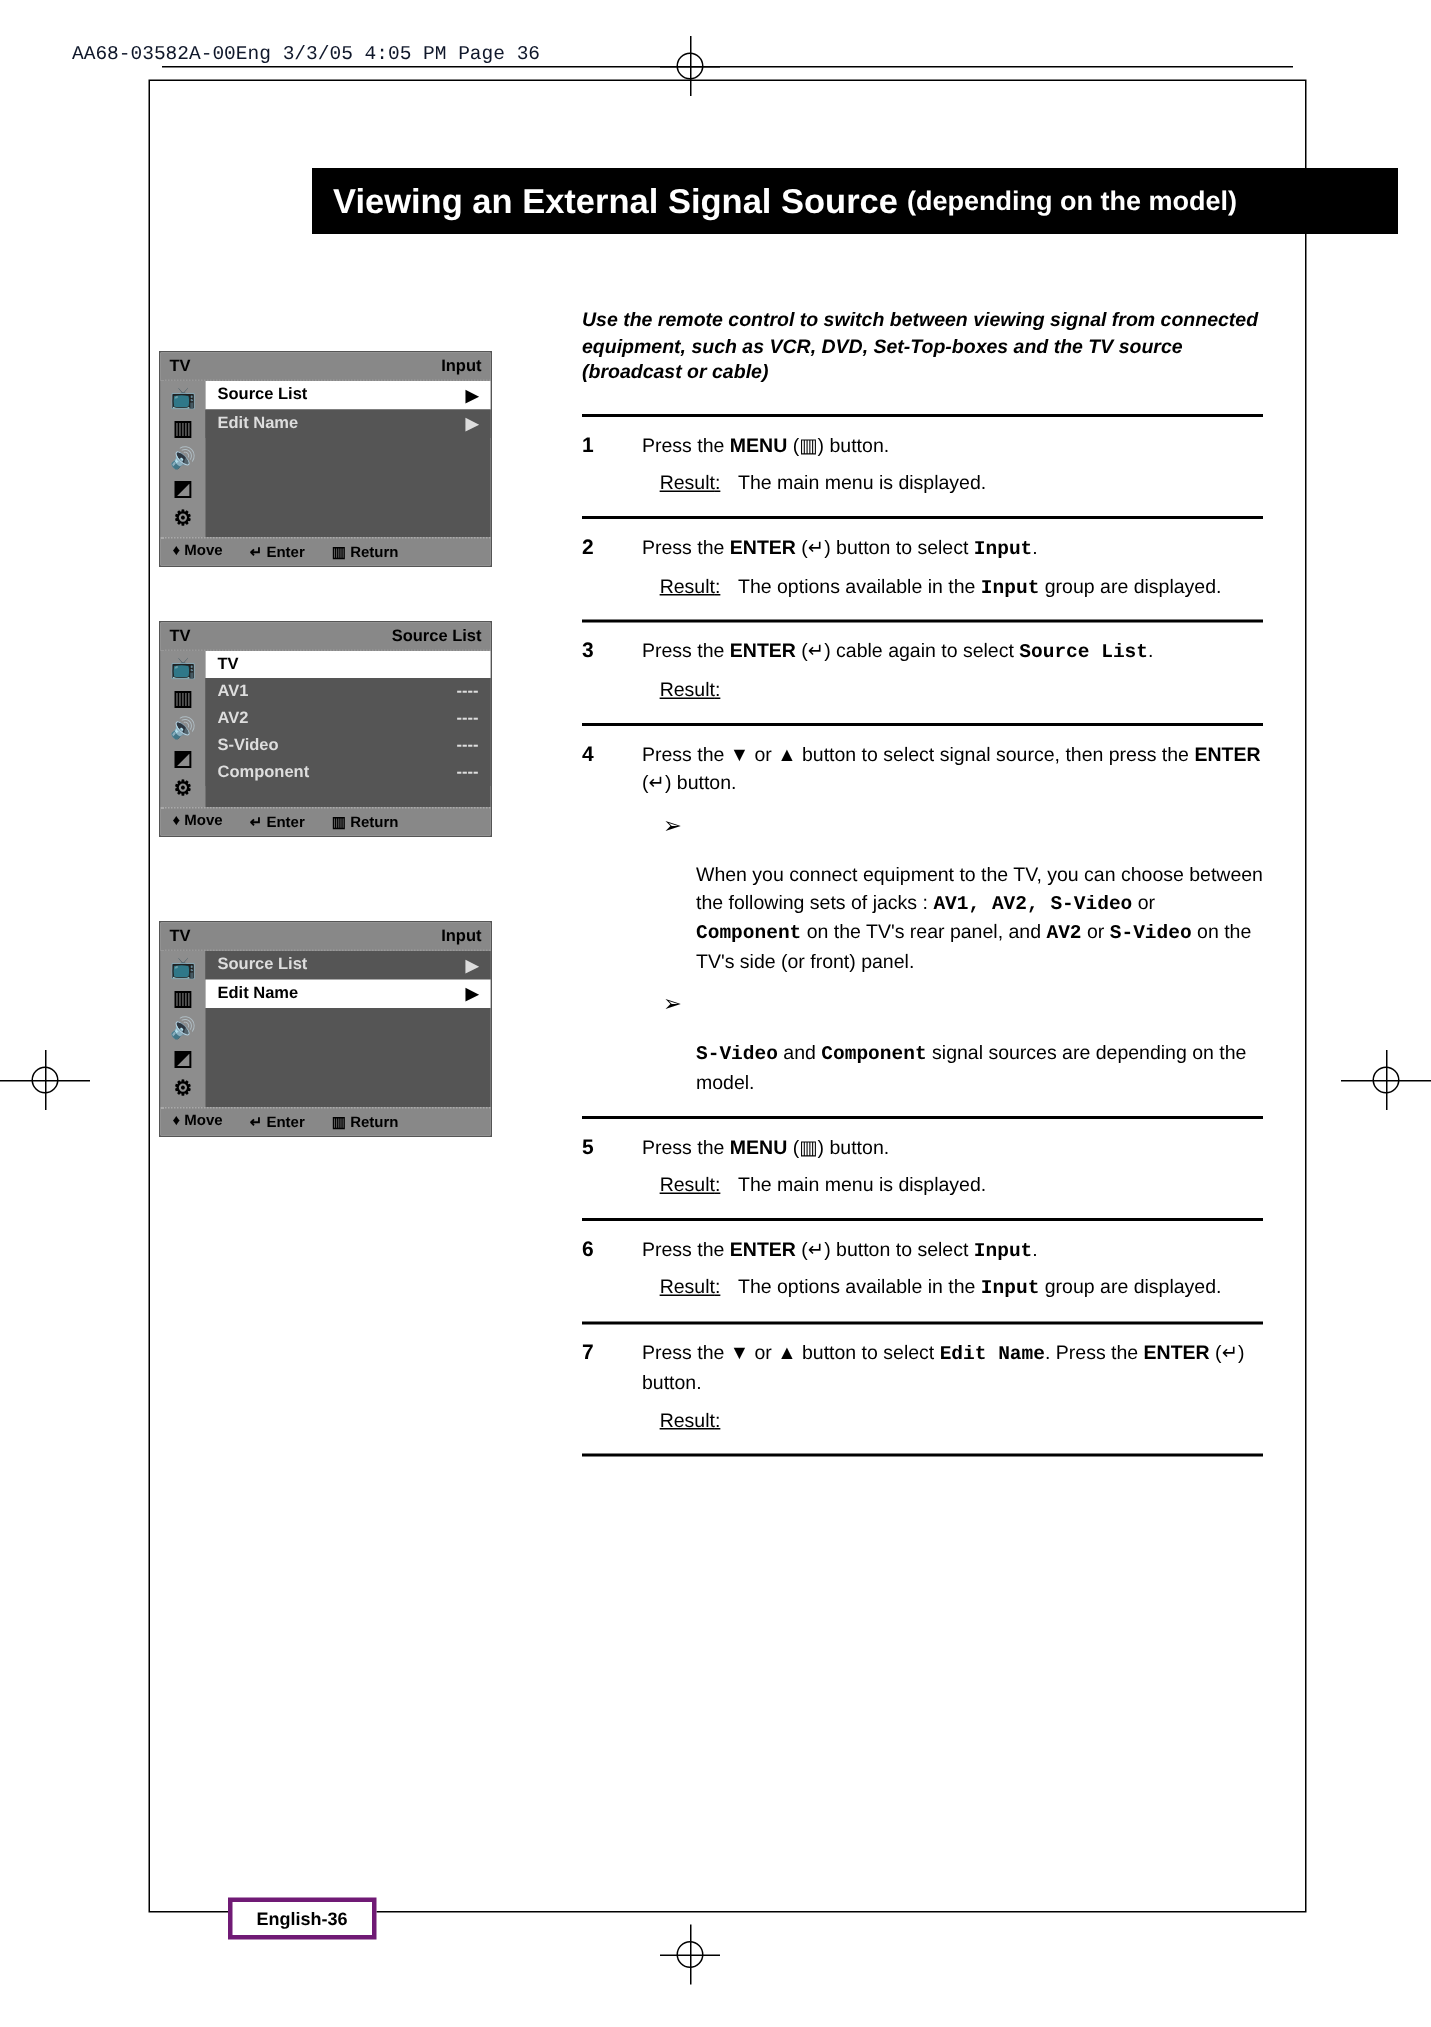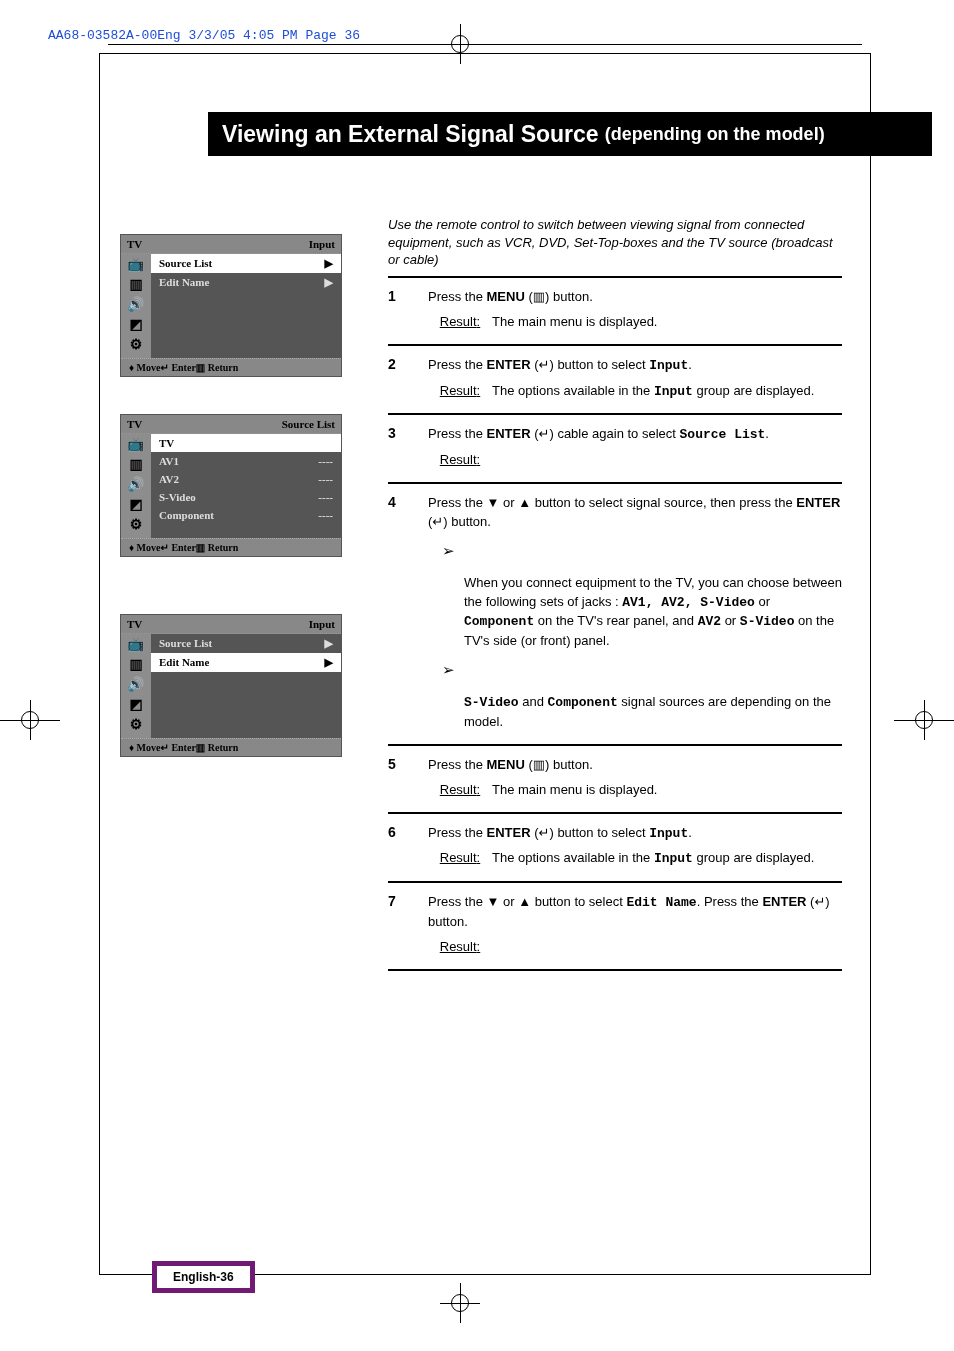--- a/index.html
+++ b/index.html
@@ -12,21 +12,21 @@
     width: 954px;
     height: 1351px;
     position: relative;
   }
   .page-header-note {
     position: absolute;
     top: 28px;
     left: 48px;
     font-family: "Courier New", monospace;
     font-size: 13px;
-    color: #1d4ed8;
+    color: #0f172a;
   }
   .top-crop {
     position: absolute;
     top: 24px;
     left: 440px;
     width: 40px;
     height: 40px;
   }
   .top-crop .v { position:absolute; left:50%; top:0; width:1px; height:100%; background:#000; }
   .top-crop .h { position:absolute; top:50%; left:0; height:1px; width:100%; background:#000; }
@@ -86,26 +86,26 @@
     align-items: center;
     padding-left: 14px;
     box-sizing: border-box;
   }
   .title-bar .t1 { font-size: 23px; font-weight: bold; }
   .title-bar .t2 { font-size: 18px; font-weight: bold; margin-left: 6px; }
 
   
   .osd {
     position: absolute;
-    left: 120px;
+    left: 106px;
     width: 220px;
     border: 1px solid #555;
     background: #e5e5e5;
     color: #fff;
-    font-family: Liberation Serif, serif;
+    font-family: Liberation Sans, sans-serif;
     font-size: 11px;
     font-weight: bold;
   }
   .osd .hdr {
     background: #888;
     color: #000;
     display: flex;
     justify-content: space-between;
     padding: 3px 6px;
     font-size: 11px;
@@ -142,32 +142,33 @@
     background: #555;
   }
   .osd .row.sel {
     background: #fff;
     color: #000;
   }
   .osd .ftr {
     background: #888;
     color: #000;
     display: flex;
+    gap: 18px;
     padding: 3px 8px;
     font-size: 10px;
     border-top: 1px dotted #aaa;
   }
 
   .intro {
     position: absolute;
-    top: 216px;
+    top: 204px;
     left: 388px;
     width: 454px;
     font-style: italic;
-    font-weight: normal;
+    font-weight: bold;
     font-size: 13px;
     line-height: 1.35;
   }
 
   .steps {
     position: absolute;
     top: 276px;
     left: 388px;
     width: 454px;
   }
@@ -189,21 +190,21 @@
   .step-body .mono { font-family: "Courier New", monospace; font-weight: bold; }
   .sub { display:flex; margin-top:8px; padding-left: 14px; }
   .sub .arrow { width: 22px; flex-shrink:0; font-size: 15px; }
   .sub .txt { flex:1;margin-top:34px; }
 
   .page-no-box {
     position: absolute;
     bottom: 58px;
     left: 152px;
     background: #fff;
-    border: 5px solid #701a75;
+    border: 3px solid #701a75;
     padding: 4px 16px;
     font-size: 12px;
     font-weight: bold;
   }
 </style>
 </head>
 <body>
 
 <div class="page-header-note">AA68-03582A-00Eng  3/3/05  4:05 PM  Page 36</div>
 

